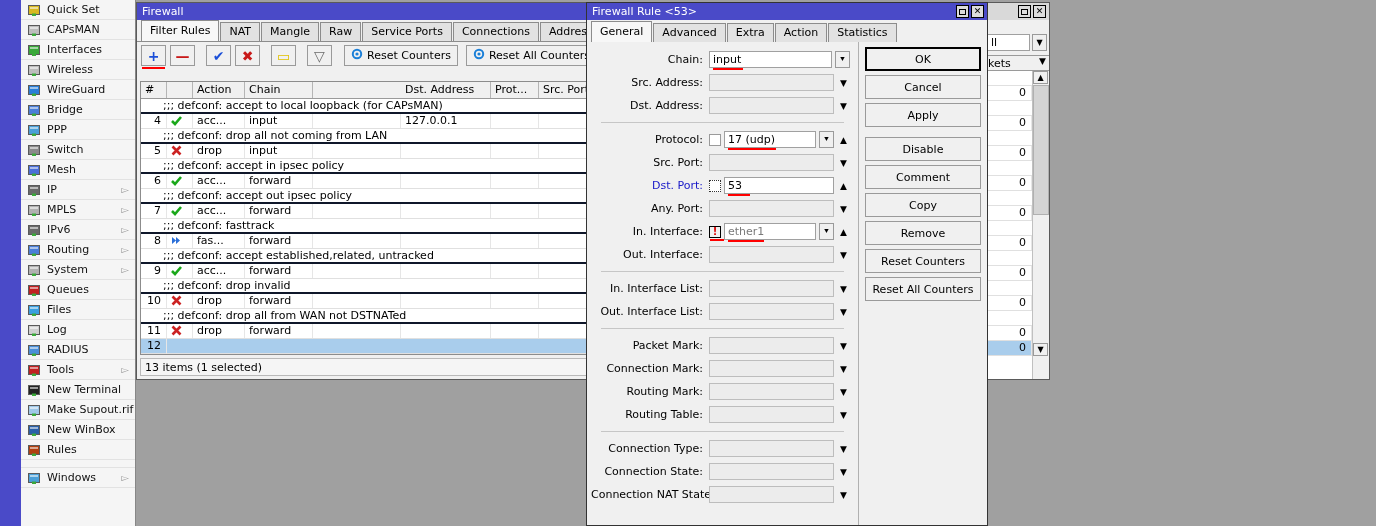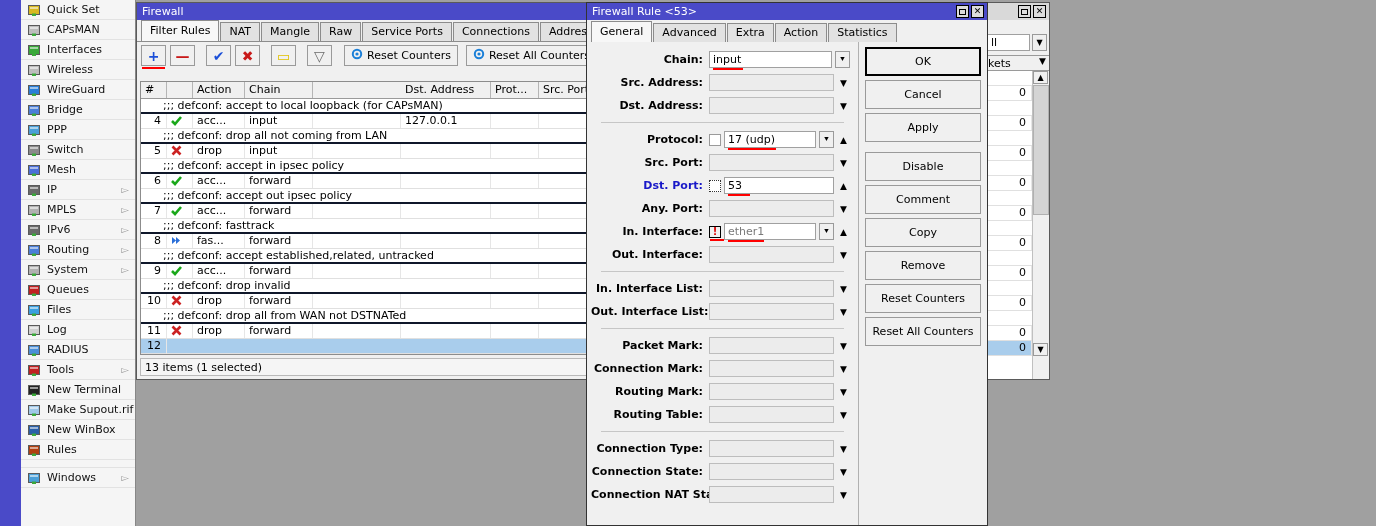--- a/index.html
+++ b/index.html
@@ -82,21 +82,21 @@
              line-height:14px; padding-left:22px; white-space:nowrap; color:#000; }
   .statusbar { position:absolute; left:3px; right:3px; bottom:3px; height:18px;
                background:#f5f5f5; border:1px solid #b9b9b9; font-size:11px;
                line-height:17px; padding-left:4px; }
 
   
   .dlg-body { position:absolute; left:0; top:39px; right:0; bottom:0; display:flex; }
   .form-pane { width:272px; background:#f0f0f0; border-right:1px solid #b0b0b0;
                padding:6px 8px 0 4px; overflow:hidden; }
   .frow { display:flex; align-items:center; height:23px; }
-  .flabel { width:118px; text-align:right; padding-right:6px; font-size:11px; color:#000; white-space:nowrap;font-weight:bold; }
+  .flabel { width:118px; text-align:right; padding-right:6px; font-size:11px; color:#000; white-space:nowrap; }
   .flabel.blue { color:#1818c8; }
   .fctl { display:flex; align-items:center; gap:3px; flex:1; }
   .finput {
     height:17px; flex:1; background:#fff; border:1px solid #a0a0a0;
     font-size:11px; line-height:15px; padding:0 3px; position:relative; color:#000;
   }
   .finput.disabled { background:#ececec; border:1px solid #bdbdbd; }
   .finput .ul { position:absolute; left:3px; bottom:-3px; height:2px; background:#f00; }
   .finput .it { color:#7a7a7a; }
   .dd {
@@ -107,21 +107,21 @@
   .chk { width:12px; height:12px; border:1px solid #9a9a9a; background:#fff; position:relative; cursor:pointer; }
   .chk.dotted { border:1px dotted #333; }
   .chk.neg { border:1px solid #000; background:#f0f0f0; color:#d00; font-weight:bold;
              font-size:10px; line-height:10px; text-align:center; }
   .chk-ul { position:absolute; left:0; width:14px; height:2px; background:#f00; bottom:-4px; }
   .divider { height:1px; background:#c6c6c6; margin:5px 6px 5px 10px; }
 
   
   .btn-pane { width:128px; padding:5px 6px; background:#f0f0f0; }
   .dbtn {
-    height:29px; width:100%; margin-bottom:4px; background:#f0f0f0;
+    height:24px; width:100%; margin-bottom:4px; background:#f0f0f0;
     border:1px solid #9a9a9a; font-size:11px; display:flex;
     align-items:center; justify-content:center; cursor:pointer; color:#000;
   }
   .dbtn.default { border:2px solid #000; }
   .btn-gap { height:6px; }
 
   
   .bgwin-hdr { height:17px; background:#d9d9d9; display:flex; align-items:center; justify-content:flex-end; padding-right:3px; gap:2px;}
   .bgrow { height:15px; border-bottom:1px solid #e0e0e0; display:flex; }
   .bgcell { flex:1; text-align:right; padding-right:5px; font-size:11px; line-height:14px; border-right:1px solid #e6e6e6;}

